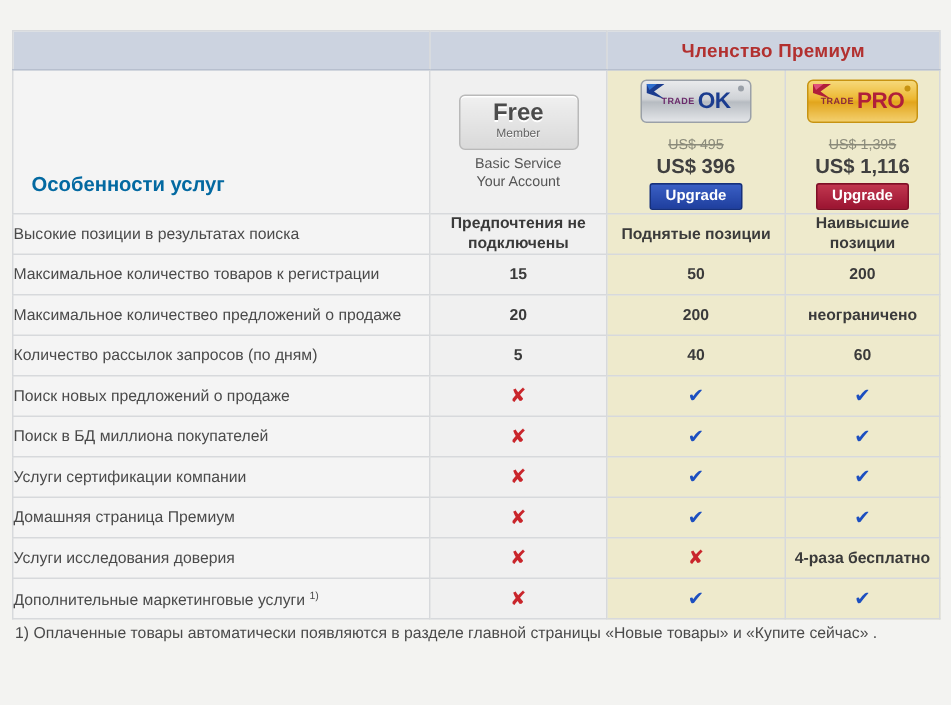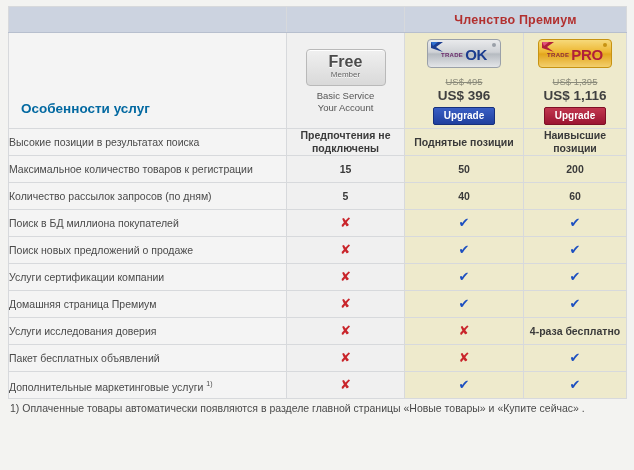--- a/index.html
+++ b/index.html
@@ -3,21 +3,21 @@
 <meta charset="utf-8">
 <style>
   html,body{margin:0;padding:0;}
   body{
     width:634px;height:470px;overflow:hidden;
     background:#f3f3f1;
     font-family:"Liberation Sans","DejaVu Sans",sans-serif;
     color:#3a3a3a;
     -webkit-font-smoothing:antialiased;
   }
-  .page{position:relative;width:634px;height:470px;box-sizing:border-box;padding:6px 8px 0 8px;}
+  .page{position:relative;width:634px;height:470px;box-sizing:border-box;padding:20px 8px 0 8px;}
 
   
   .cmp{
     width:618px;border-collapse:collapse;table-layout:fixed;
     border:1px solid #c6c8cc;background:#f4f4f4;
   }
   .cmp td,.cmp th{border:1px solid #d7d9dc;padding:0;vertical-align:middle;}
 
   
   .band{height:25px;background:#ccd3e0;border-bottom:1px solid #b7bfce !important;}
@@ -184,33 +184,39 @@
           <td class="val prem"><span>Поднятые позиции</span></td>
           <td class="val prem"><span>Наивысшие позиции</span></td>
         </tr>
         <tr>
           <td class="lbl"><span>Максимальное количество товаров к регистрации</span></td>
           <td class="val "><span>15</span></td>
           <td class="val prem"><span>50</span></td>
           <td class="val prem"><span>200</span></td>
         </tr>
         <tr>
+          <td class="lbl"><span>Максимальное количествео предложений о продаже</span></td>
+          <td class="val "><span>20</span></td>
+          <td class="val prem"><span>200</span></td>
+          <td class="val prem"><span>неограничено</span></td>
+        </tr>
+        <tr>
           <td class="lbl"><span>Количество рассылок запросов (по дням)</span></td>
           <td class="val "><span>5</span></td>
           <td class="val prem"><span>40</span></td>
           <td class="val prem"><span>60</span></td>
         </tr>
         <tr>
+          <td class="lbl"><span>Поиск новых предложений о продаже</span></td>
+          <td class="val "><span class="mark no">✘</span></td>
+          <td class="val prem"><span class="mark yes">✔</span></td>
+          <td class="val prem"><span class="mark yes">✔</span></td>
+        </tr>
+        <tr>
           <td class="lbl"><span>Поиск в БД миллиона покупателей</span></td>
-          <td class="val "><span class="mark no">✘</span></td>
-          <td class="val prem"><span class="mark yes">✔</span></td>
-          <td class="val prem"><span class="mark yes">✔</span></td>
-        </tr>
-        <tr>
-          <td class="lbl"><span>Поиск новых предложений о продаже</span></td>
           <td class="val "><span class="mark no">✘</span></td>
           <td class="val prem"><span class="mark yes">✔</span></td>
           <td class="val prem"><span class="mark yes">✔</span></td>
         </tr>
         <tr>
           <td class="lbl"><span>Услуги сертификации компании</span></td>
           <td class="val "><span class="mark no">✘</span></td>
           <td class="val prem"><span class="mark yes">✔</span></td>
           <td class="val prem"><span class="mark yes">✔</span></td>
         </tr>
@@ -220,26 +226,20 @@
           <td class="val prem"><span class="mark yes">✔</span></td>
           <td class="val prem"><span class="mark yes">✔</span></td>
         </tr>
         <tr>
           <td class="lbl"><span>Услуги исследования доверия</span></td>
           <td class="val "><span class="mark no">✘</span></td>
           <td class="val prem"><span class="mark no">✘</span></td>
           <td class="val prem"><span>4-раза бесплатно</span></td>
         </tr>
         <tr>
-          <td class="lbl"><span>Пакет бесплатных объявлений</span></td>
-          <td class="val "><span class="mark no">✘</span></td>
-          <td class="val prem"><span class="mark no">✘</span></td>
-          <td class="val prem"><span class="mark yes">✔</span></td>
-        </tr>
-        <tr>
           <td class="lbl"><span>Дополнительные маркетинговые услуги</span> <sup>1)</sup></td>
           <td class="val "><span class="mark no">✘</span></td>
           <td class="val prem"><span class="mark yes">✔</span></td>
           <td class="val prem"><span class="mark yes">✔</span></td>
         </tr>
       </tbody>
   </table>
 
   <div class="foot">1) Оплаченные товары автоматически появляются в разделе главной страницы «Новые товары» и «Купите сейчас» .</div>
 </div>

